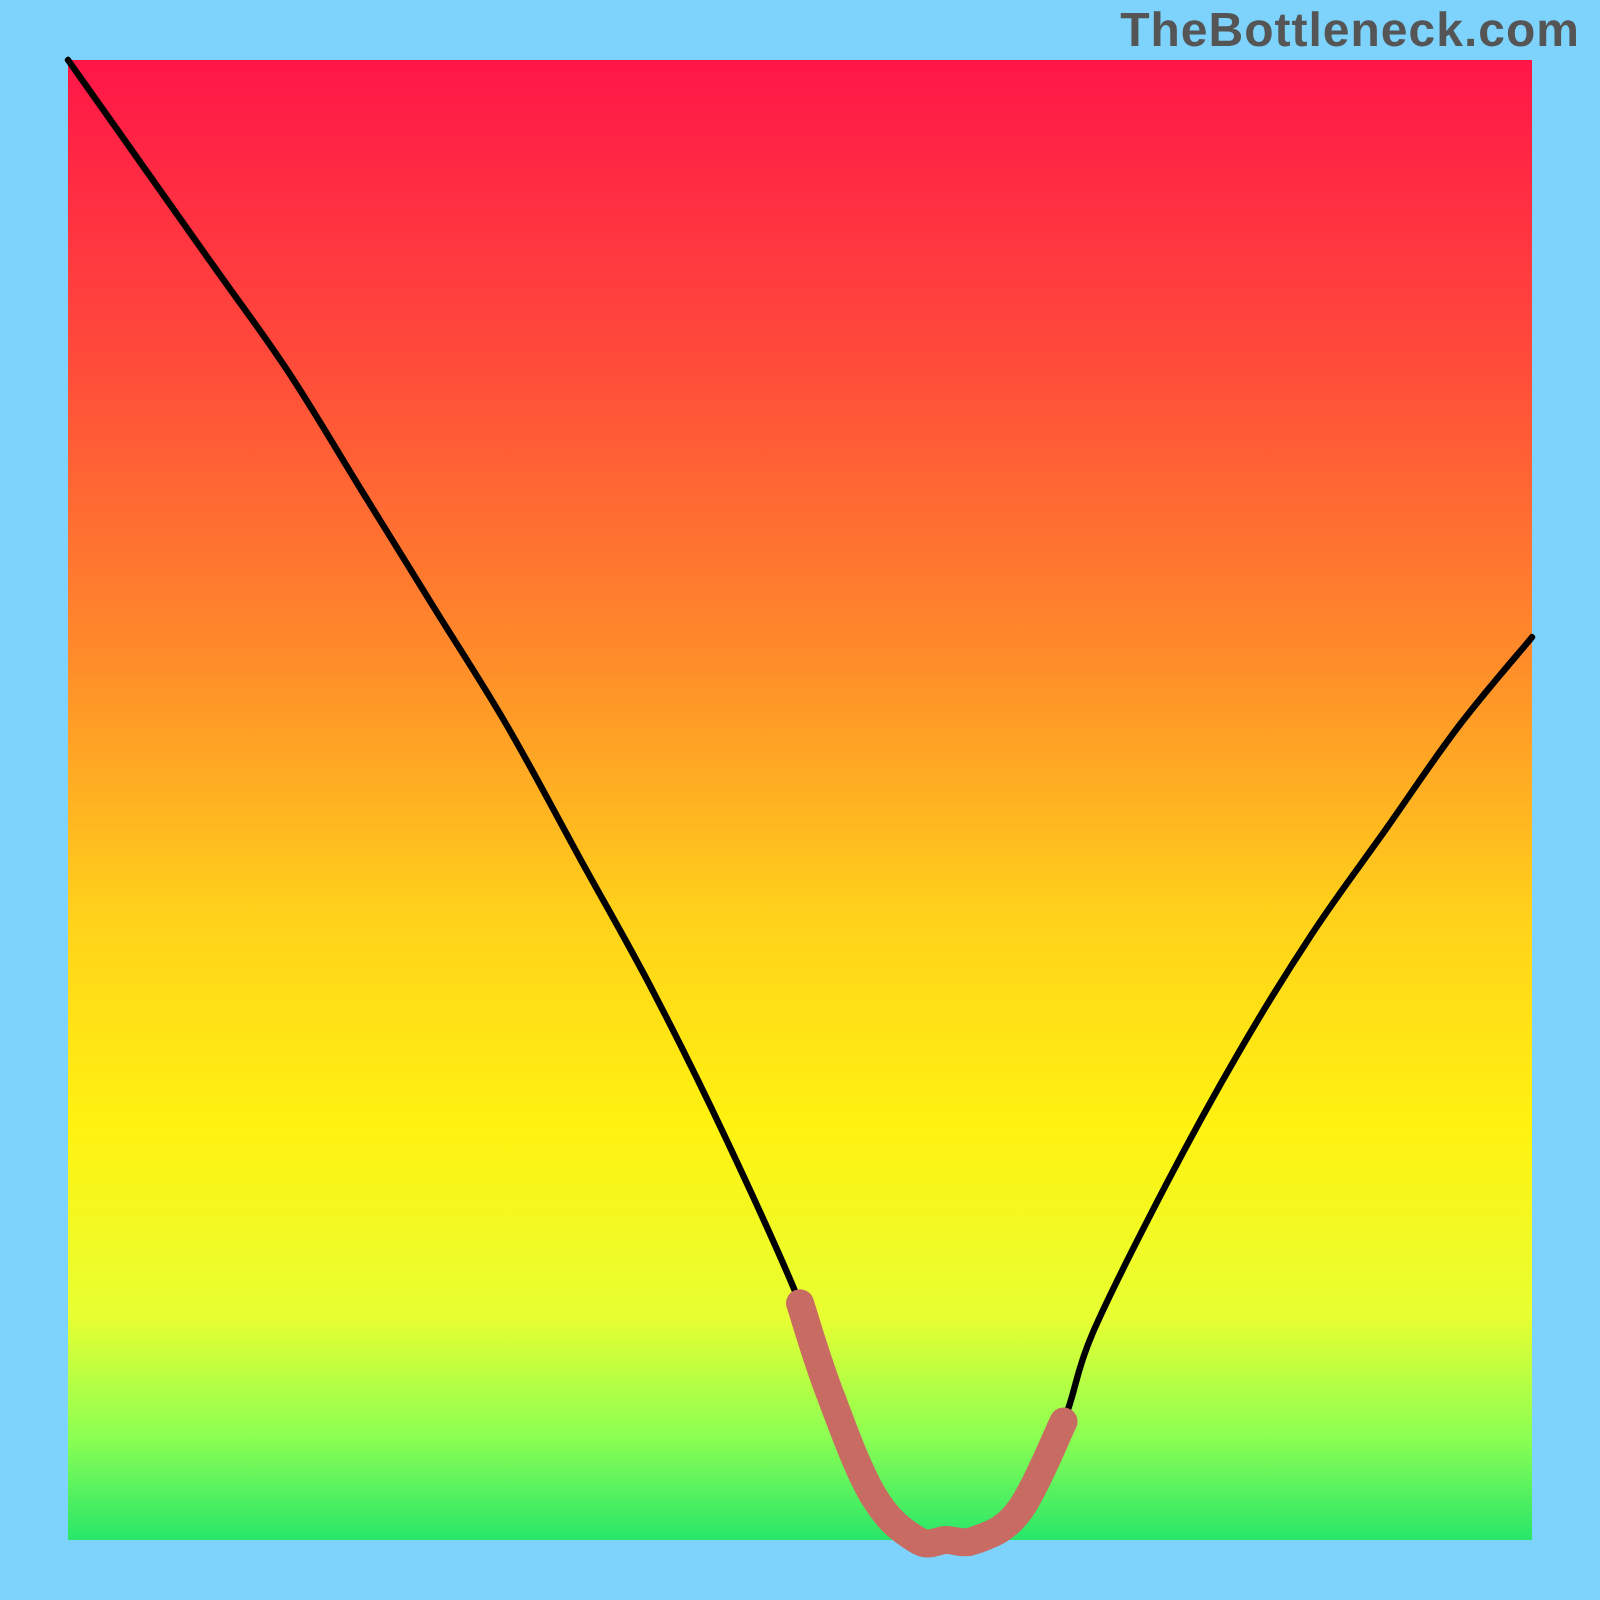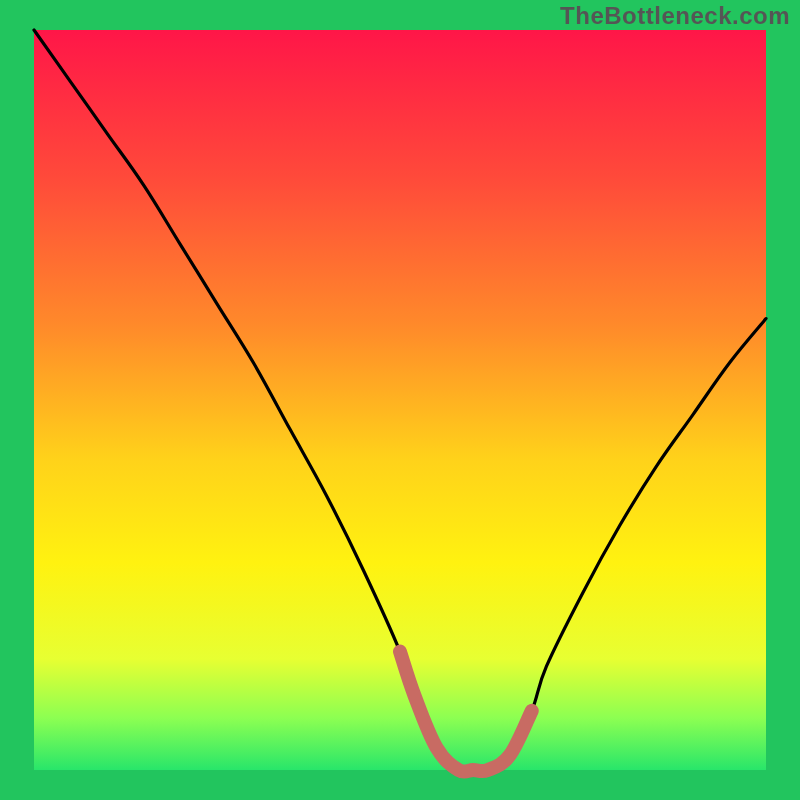--- a/index.html
+++ b/index.html
@@ -8,21 +8,21 @@
     width: 800px;
     height: 800px;
     background: #000;
     font-family: Arial, Helvetica, sans-serif;
     overflow: hidden;
   }
   .frame {
     position: relative;
     width: 800px;
     height: 800px;
-    background: #22c55e;
+    background: #7dd3fc;
   }
   .watermark {
     position: absolute;
     top: 2px;
     right: 10px;
     color: #555;
     font-weight: bold;
     font-size: 24px;
     letter-spacing: 0.5px;
     z-index: 20;

